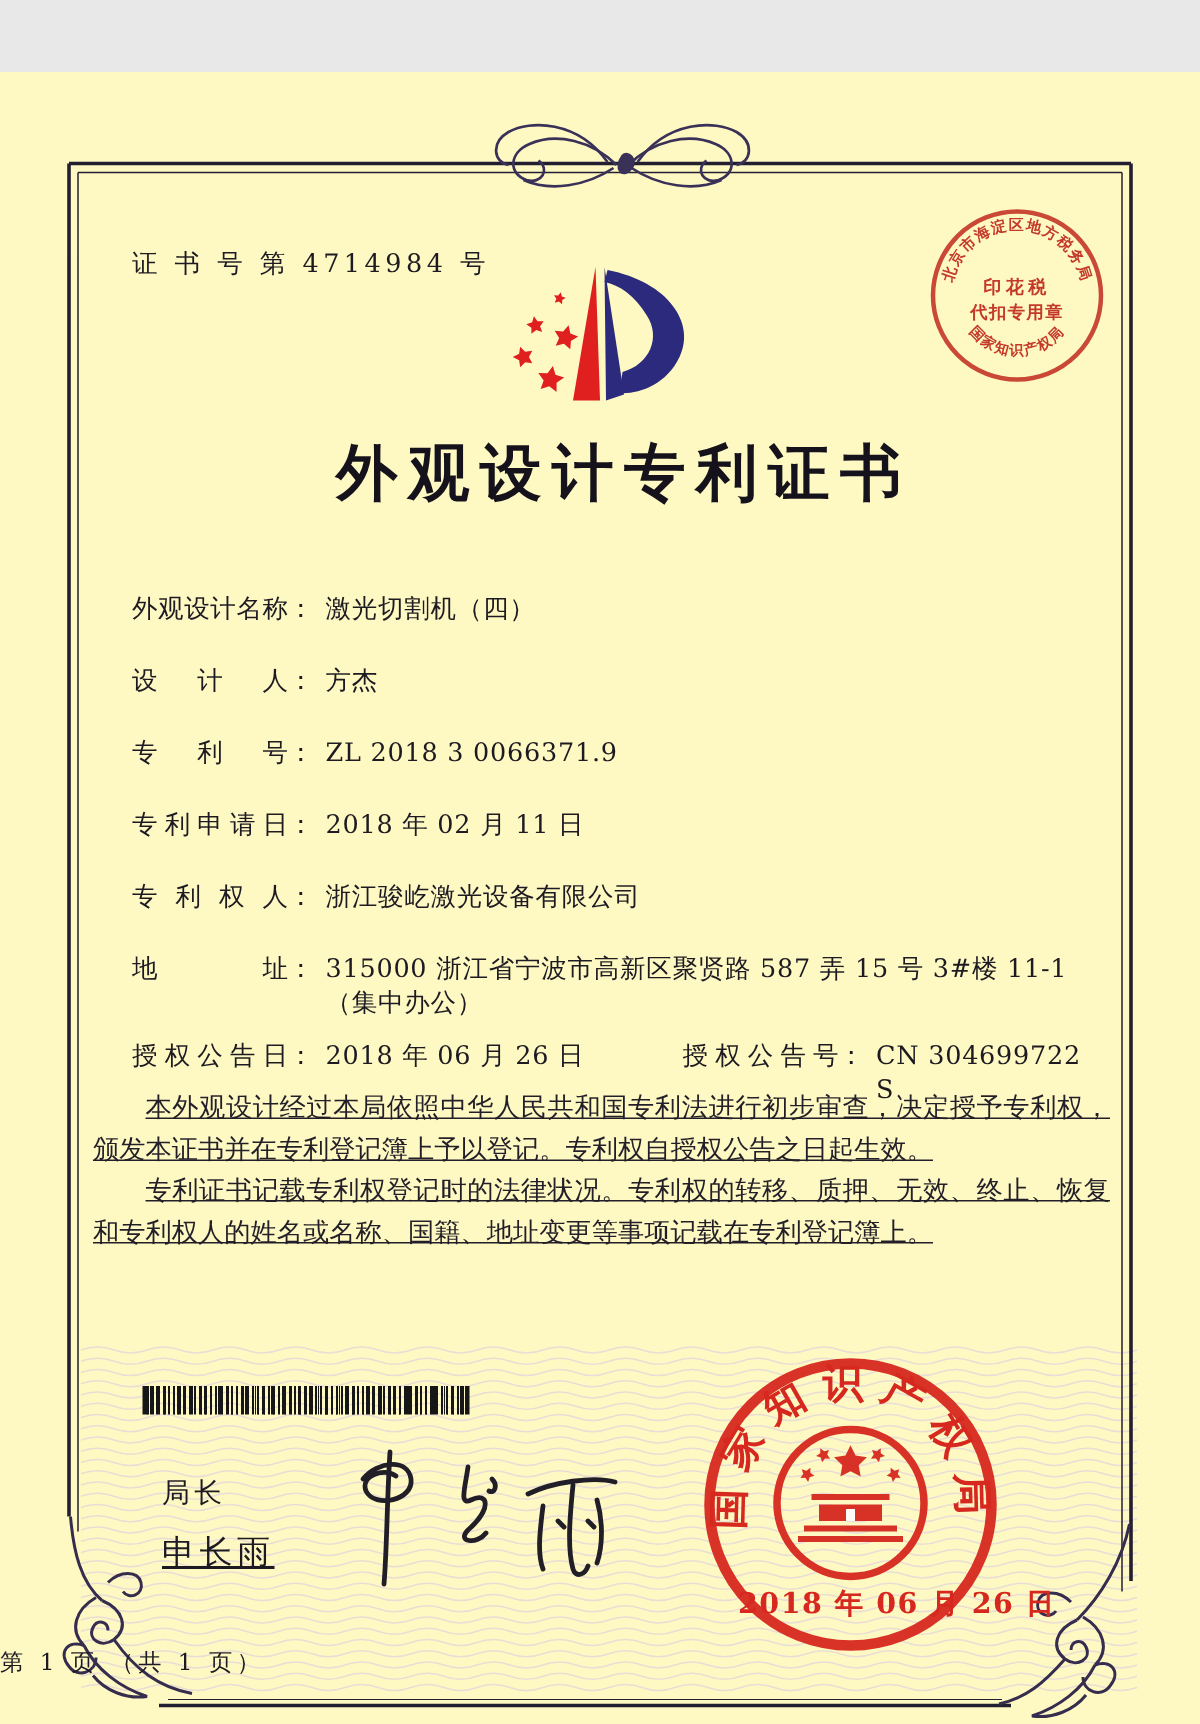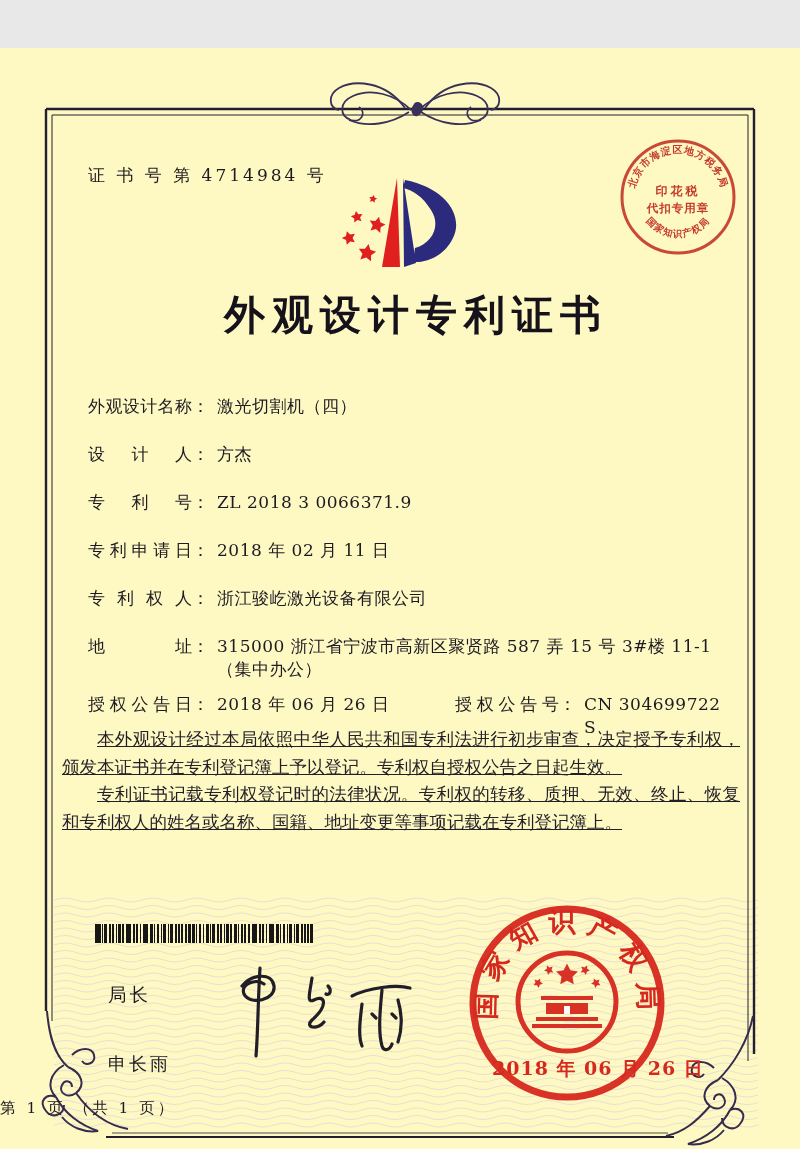--- a/index.html
+++ b/index.html
@@ -29,21 +29,21 @@
   .paras p{margin:0;text-indent:2em;text-decoration:underline;}
 
   .barcode{left:95px;top:876px;width:212px;height:19px;
     background-image:
       repeating-linear-gradient(90deg,#161616 0 1.5px,rgba(0,0,0,0) 1.5px 3.5px),
       repeating-linear-gradient(90deg,#161616 0 1px,rgba(0,0,0,0) 1px 6px),
       repeating-linear-gradient(90deg,rgba(0,0,0,0) 0 2px,#161616 2px 3px,rgba(0,0,0,0) 3px 9px);
     border-left:3px solid #161616;border-right:3px solid #161616;}
 
   .director-role{left:108px;top:934px;font-size:18.5px;letter-spacing:3px;}
-  .director-name{left:108px;top:1004px;font-size:18px;letter-spacing:3px;}
+  .director-name{left:108px;top:972px;font-size:22px;letter-spacing:3px;text-decoration:underline;}
 
   .sig-svg{left:200px;top:900px;}
   .seal-svg{left:462px;top:855px;}
   .seal-date{left:492px;top:1008px;font-size:19px;font-weight:bold;color:#d6281e;
              letter-spacing:1px;z-index:2;}
 
   .footer{left:0;top:1050px;width:100%;font-size:15.5px;letter-spacing:3px;}
 
   .stamp-svg{left:615px;top:86px;}
   .logo-svg{left:328px;top:120px;}

